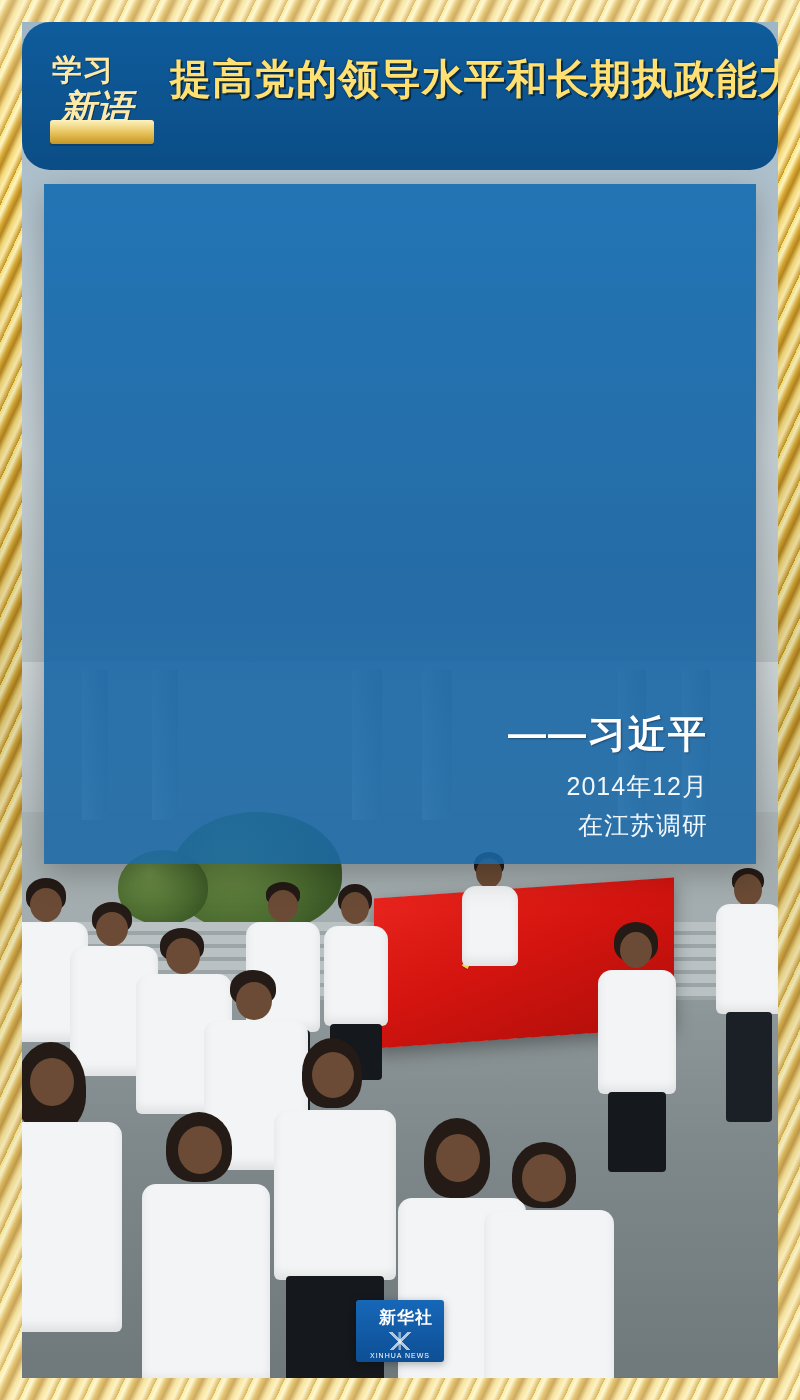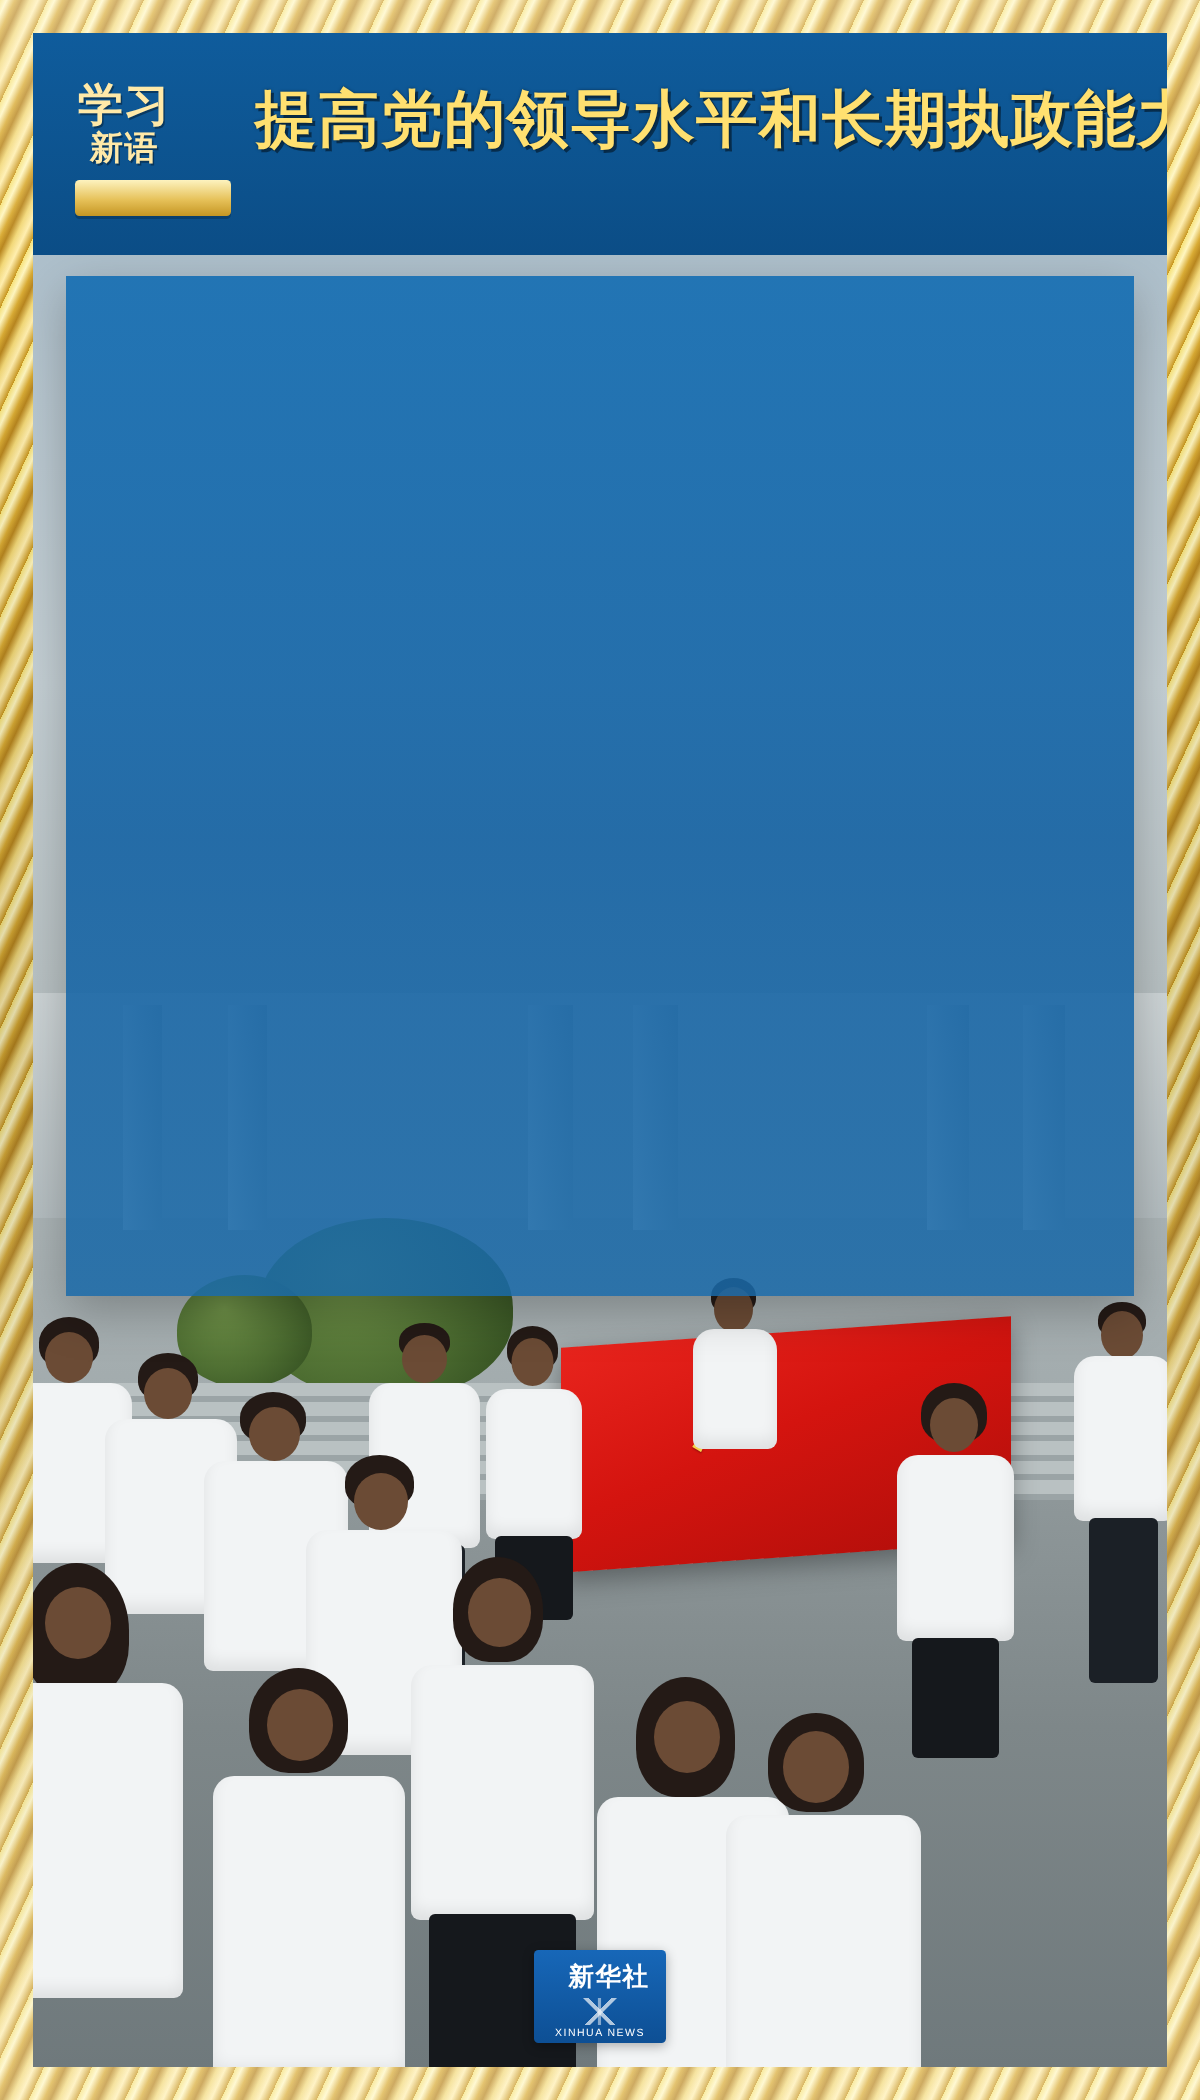--- a/index.html
+++ b/index.html
@@ -134,20 +134,21 @@
 
   
   .header {
     position: absolute;
     left: 0;
     top: 0;
     width: 756px;
     height: 148px;
     z-index: 6;
     background: linear-gradient(180deg, #0f5c9c 0%, #0b4d86 100%);
+    border-radius: 28px;
   }
   .logo {
     position: absolute;
     left: 28px;
     top: 26px;
     width: 104px;
     height: 96px;
   }
   .logo-book2 {
     position: absolute;
@@ -162,21 +163,21 @@
   .logo-word {
     position: absolute;
     font-weight: bold;
     color: #ffe9a8;
     font-size: 30px;
     letter-spacing: 1px;
     text-shadow: 1px 1px 0 rgba(0,0,0,.35);
     white-space: nowrap;
   }
   .logo-w1 { left: 2px; top: 2px; }
-  .logo-w2 { left: 10px; top: 36px; font-size: 22px; }
+  .logo-w2 { left: 10px; top: 36px; font-size: 36px; font-style: italic; }
   .headline {
     position: absolute;
     left: 148px;
     top: 34px;
     width: 590px;
     font-size: 41px;
     font-weight: bold;
     color: #ffe070;
     letter-spacing: 1px;
     line-height: 1.15;
@@ -384,20 +385,25 @@
     <div class="header">
       <div class="logo">
         <div class="logo-word logo-w1">学习</div>
         <div class="logo-word logo-w2">新语</div>
         <div class="logo-book2"></div>
       </div>
       <div class="headline">提高党的领导水平和长期执政能力</div>
     </div>
 
     <div class="quote-panel">
+      <div class="attribution">
+        <div class="attr-name">——习近平</div>
+        <div class="attr-date">2014年12月</div>
+        <div class="attr-place">在江苏调研</div>
+      </div>
     </div>
 
     <div class="xinhua">
       <div class="xinhua-cn">新华社</div>
       <div class="xinhua-mark"></div>
       <div class="xinhua-en">XINHUA NEWS</div>
     </div>
 
   </div>
 </div>

